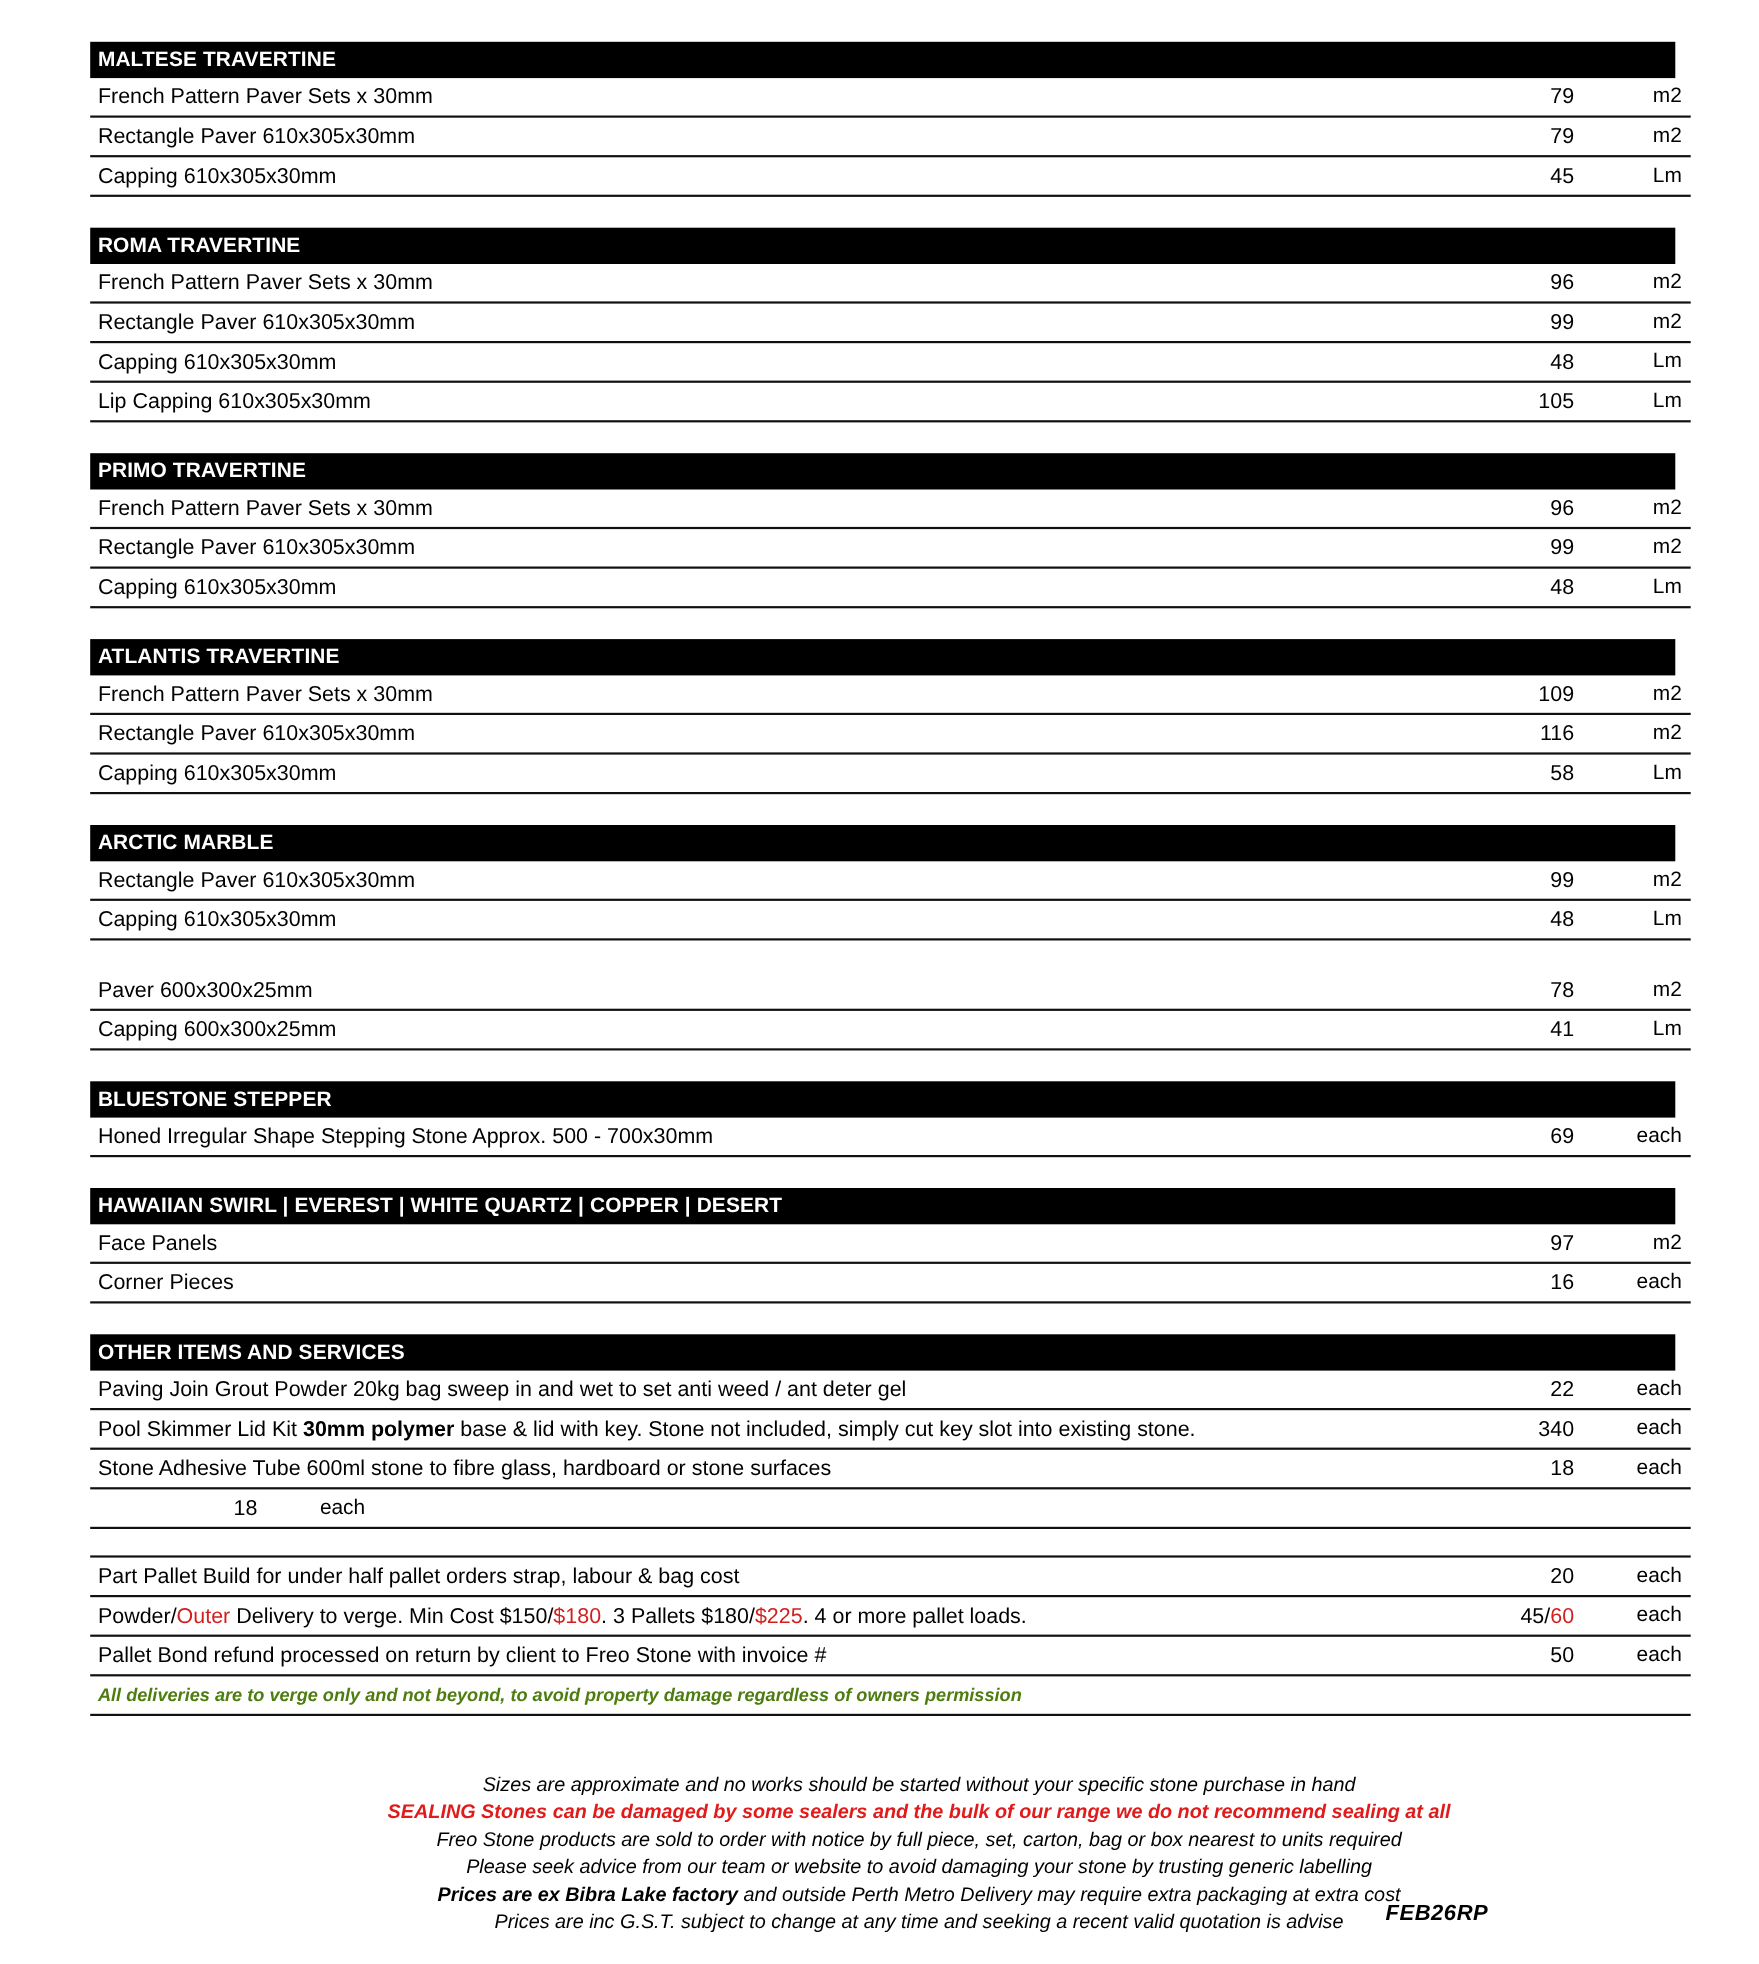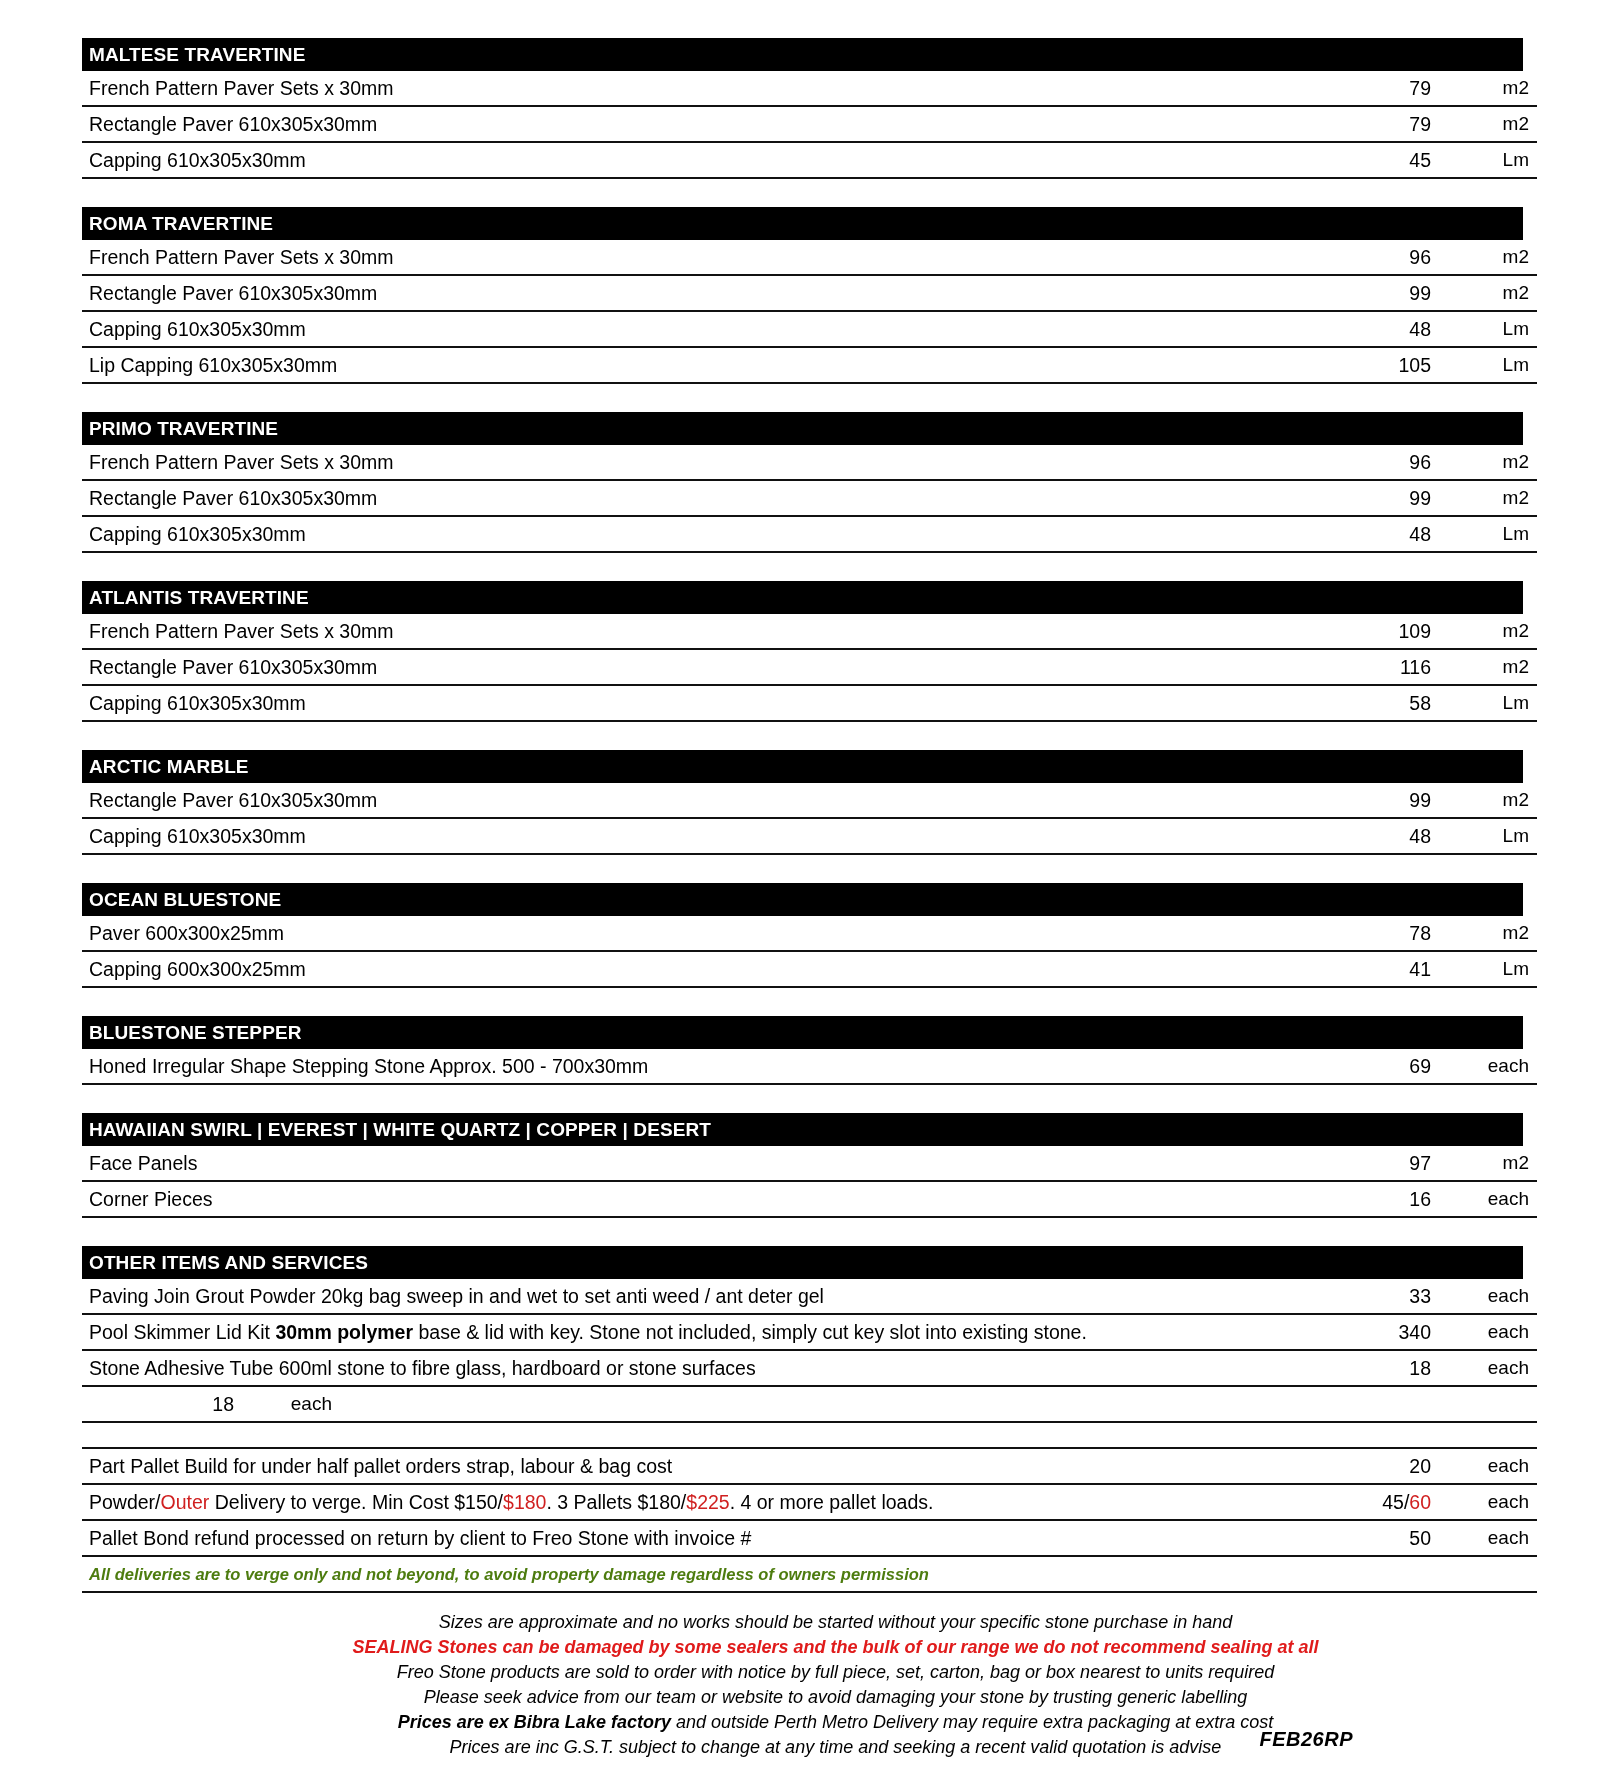--- a/index.html
+++ b/index.html
@@ -215,21 +215,20 @@
           <div class="cell-price">99</div>
           <div class="cell-unit">m2</div>
         </div>
         <div class="row">
           <div class="cell-desc">Capping 610x305x30mm</div>
           <div class="cell-price">48</div>
           <div class="cell-unit">Lm</div>
         </div>
       </div>
       <div class="section">
-        <div class="sect-head">OCEAN BLUESTONE</div>
         <div class="row">
           <div class="cell-desc">Paver 600x300x25mm</div>
           <div class="cell-price">78</div>
           <div class="cell-unit">m2</div>
         </div>
         <div class="row">
           <div class="cell-desc">Capping 600x300x25mm</div>
           <div class="cell-price">41</div>
           <div class="cell-unit">Lm</div>
         </div>
@@ -252,21 +251,21 @@
         <div class="row">
           <div class="cell-desc">Corner Pieces</div>
           <div class="cell-price">16</div>
           <div class="cell-unit">each</div>
         </div>
       </div>
       <div class="section">
         <div class="sect-head">OTHER ITEMS AND SERVICES</div>
         <div class="row">
           <div class="cell-desc"><span>Paving Join Grout Powder 20kg bag sweep in and wet to set anti weed / ant deter gel</span></div>
-          <div class="cell-price">33</div>
+          <div class="cell-price">22</div>
           <div class="cell-unit">each</div>
         </div>
         <div class="row">
           <div class="cell-desc"><span>Pool Skimmer Lid Kit </span><span class="em" style="font-weight: bold;">30mm polymer</span><span> base &amp; lid with key. Stone not included, simply cut key slot into existing stone.</span></div>
           <div class="cell-price">340</div>
           <div class="cell-unit">each</div>
         </div>
         <div class="row">
           <div class="cell-desc"><span>Stone Adhesive Tube 600ml stone to fibre glass, hardboard or stone surfaces</span></div>
           <div class="cell-price">18</div>

